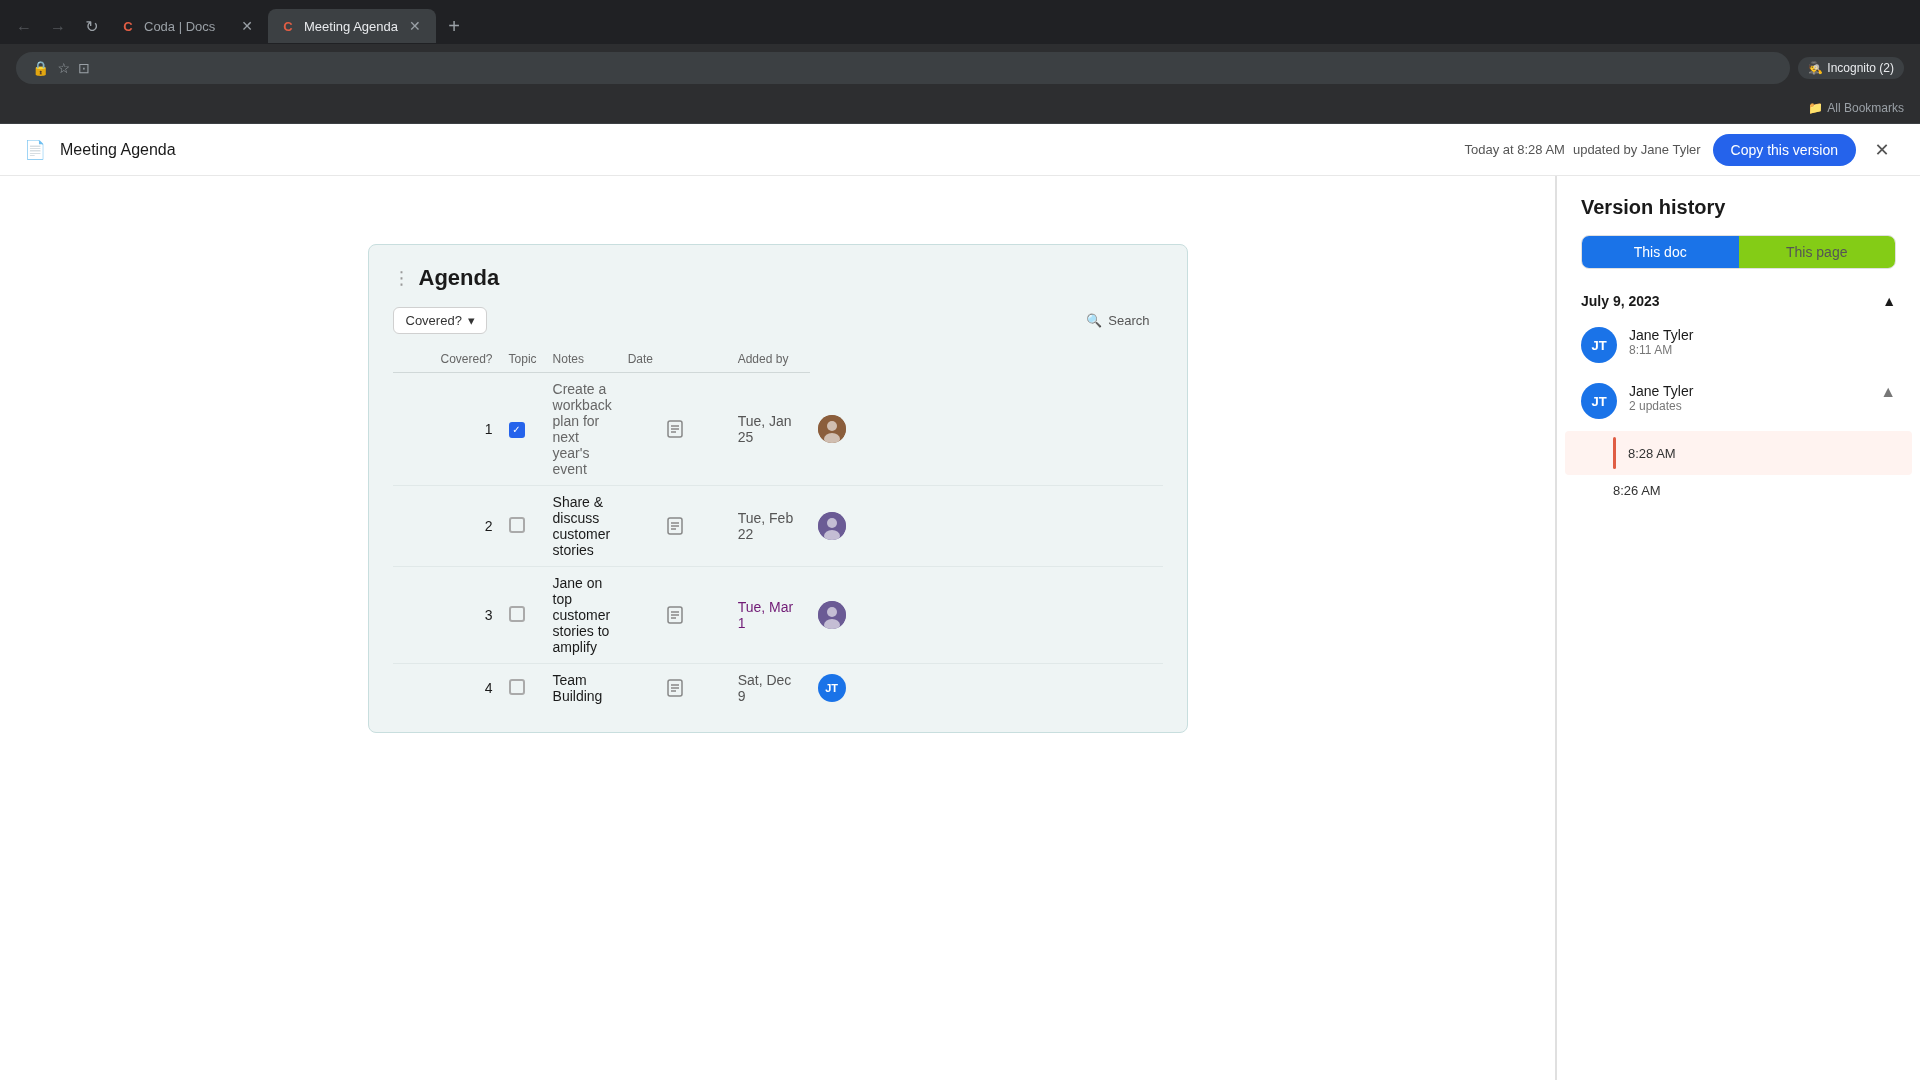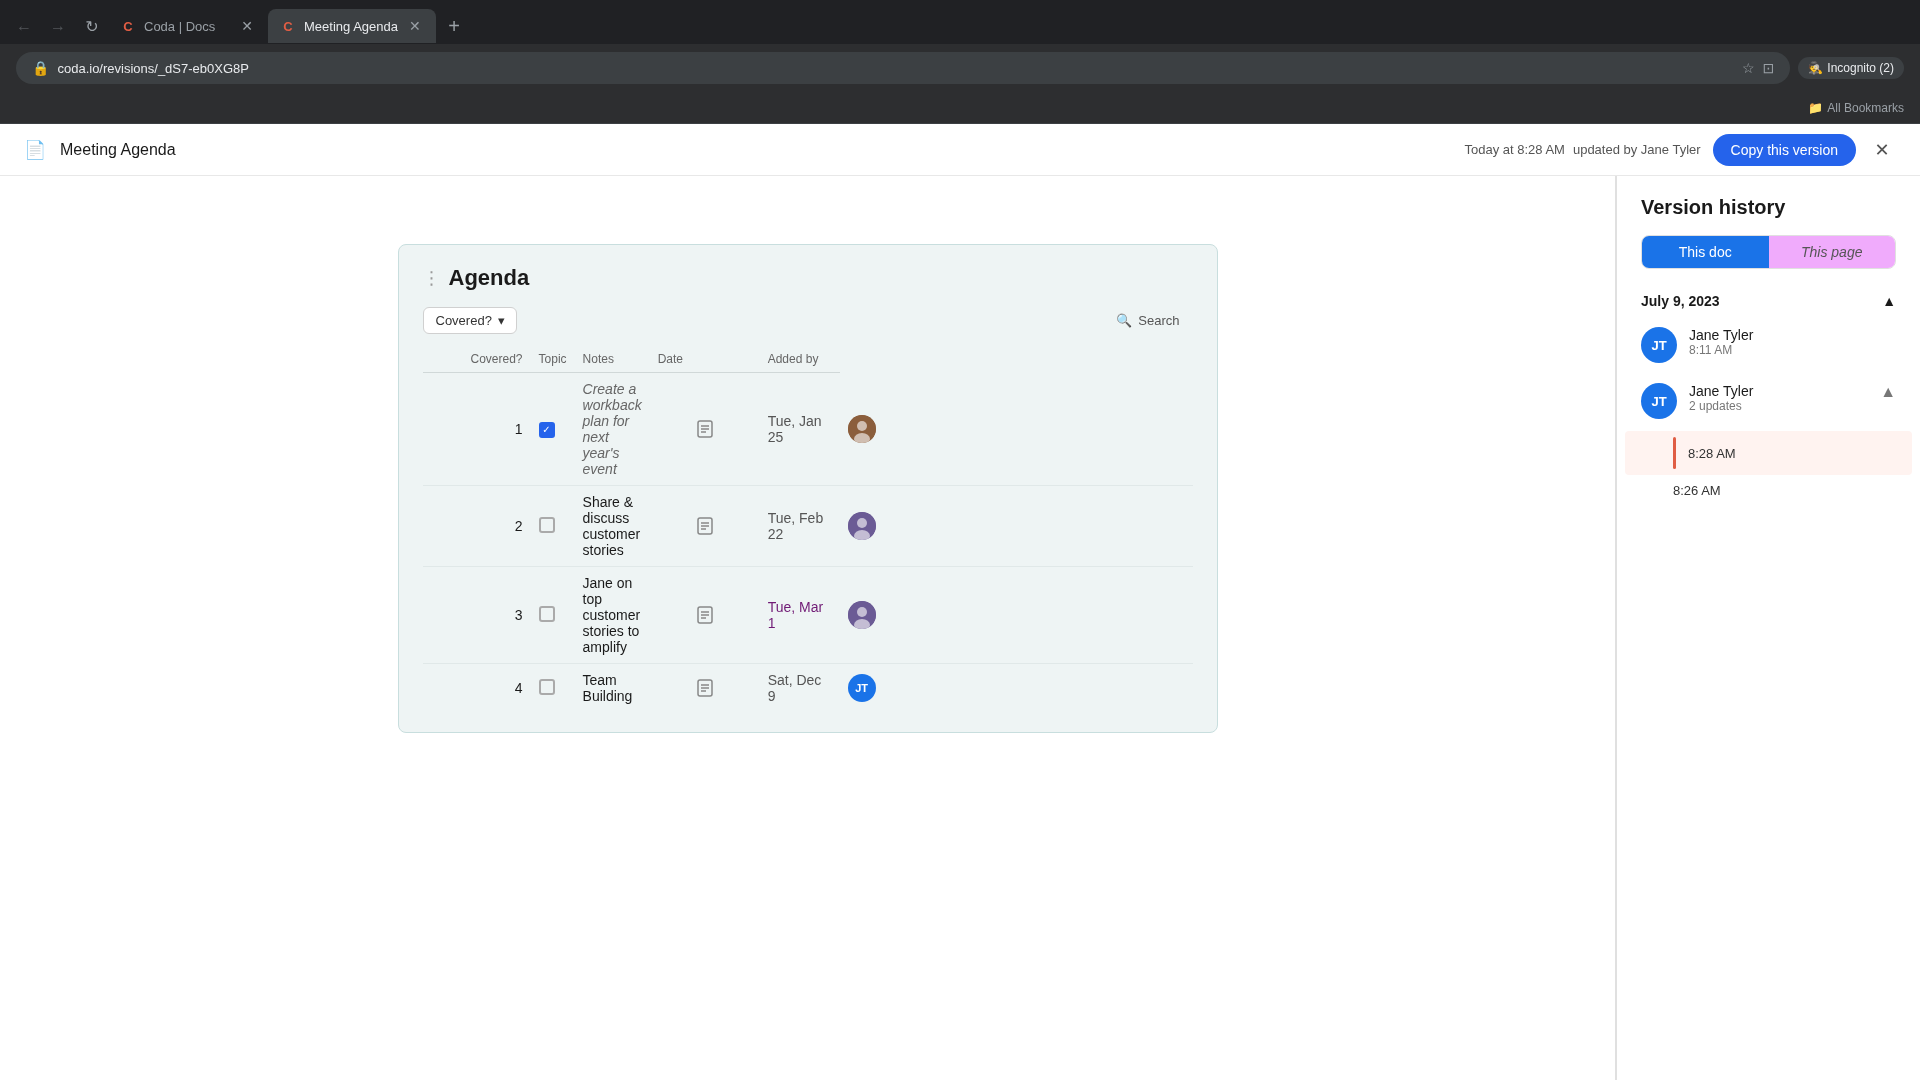--- a/index.html
+++ b/index.html
@@ -67,27 +67,27 @@
     .note-icon { width: 24px; height: 24px; display: flex; align-items: center; justify-content: center; }
     .avatar { width: 28px; height: 28px; border-radius: 50%; display: flex; align-items: center; justify-content: center; font-size: 11px; font-weight: 600; color: #fff; overflow: hidden; }
     .avatar-jt { background: #1a73e8; }
     .col-covered { width: 90px; }
     .col-topic { }
     .col-notes { width: 60px; text-align: center; }
     .col-date { width: 110px; }
     .col-addedby { width: 80px; }
 
     
-    .version-panel { width: 304px; background: #fff; border-left: 1px solid #e0e0e0; display: flex; flex-direction: column; overflow: hidden; }
+    .version-panel { width: 364px; background: #fff; border-left: 1px solid #e0e0e0; display: flex; flex-direction: column; overflow: hidden; }
     .version-header { padding: 20px 24px 12px; }
     .version-title { font-size: 20px; font-weight: 600; color: #1a1a1a; margin-bottom: 16px; }
     .version-tabs { display: flex; border: 1px solid #e0e0e0; border-radius: 8px; overflow: hidden; }
     .version-tab { flex: 1; padding: 8px; text-align: center; font-size: 14px; cursor: pointer; }
     .version-tab.active { background: #1a73e8; color: #fff; font-weight: 500; }
-    .version-tab.inactive { background: #f0abfc; color: #555; font-style: italic; }
+    .version-tab.inactive { background: #84cc16; color: #555; }
     .version-info { padding: 8px 24px 12px; font-size: 13px; color: #555; border-bottom: 1px solid #e0e0e0; }
     .version-info a { color: #1a73e8; text-decoration: none; cursor: pointer; }
     .version-list { flex: 1; overflow-y: auto; }
     .version-date-group { }
     .version-date-header { display: flex; align-items: center; justify-content: space-between; padding: 12px 24px 8px; font-size: 14px; font-weight: 600; color: #1a1a1a; cursor: pointer; }
     .version-entry { display: flex; align-items: flex-start; gap: 12px; padding: 10px 24px; cursor: pointer; }
     .version-avatar { width: 36px; height: 36px; border-radius: 50%; background: #1a73e8; display: flex; align-items: center; justify-content: center; color: #fff; font-size: 13px; font-weight: 600; flex-shrink: 0; }
     .version-info-block { flex: 1; }
     .version-user { font-size: 14px; font-weight: 500; color: #1a1a1a; }
     .version-meta { font-size: 12px; color: #777; }
@@ -123,21 +123,20 @@
       </div>
       <span class="tab-title">Meeting Agenda</span>
       <div class="tab-close">✕</div>
     </div>
     <div class="new-tab-btn">+</div>
   </div>
 
   <div class="address-bar-row">
     <div class="address-bar">
       <span class="addr-icon">🔒</span>
-      <span class="address-url">coda.io/revisions/_dS7-eb0XG8P</span>
       <div class="address-icons">
         <span class="addr-icon">☆</span>
         <span class="addr-icon">⊡</span>
       </div>
     </div>
     <div class="browser-actions">
       <div class="incognito-btn">
         <span>🕵️</span>
         <span>Incognito (2)</span>
       </div>
@@ -199,21 +198,21 @@
                 <th class="col-topic">Topic</th>
                 <th class="col-notes">Notes</th>
                 <th class="col-date">Date</th>
                 <th class="col-addedby">Added by</th>
               </tr>
             </thead>
             <tbody id="table-body">
             <tr>
                   <td class="row-num">1</td>
                   <td class="checkbox-cell"><div class="checkbox checked">✓</div></td>
-                  <td style="font-style: italic; color: rgb(102, 102, 102);">Create a workback plan for next year's event</td>
+                  <td style="color: rgb(102, 102, 102);">Create a workback plan for next year's event</td>
                   <td style="text-align: center;">
                     <div class="note-icon" style="margin:0 auto;">
       <svg width="20" height="20" viewBox="0 0 20 20" fill="none" xmlns="http://www.w3.org/2000/svg">
         <rect x="3" y="2" width="14" height="16" rx="2" stroke="#888" stroke-width="1.5" fill="none"></rect>
         <line x1="6" y1="7" x2="14" y2="7" stroke="#888" stroke-width="1.5"></line>
         <line x1="6" y1="10" x2="14" y2="10" stroke="#888" stroke-width="1.5"></line>
         <line x1="6" y1="13" x2="11" y2="13" stroke="#888" stroke-width="1.5"></line>
       </svg>
     </div>
                   </td>

